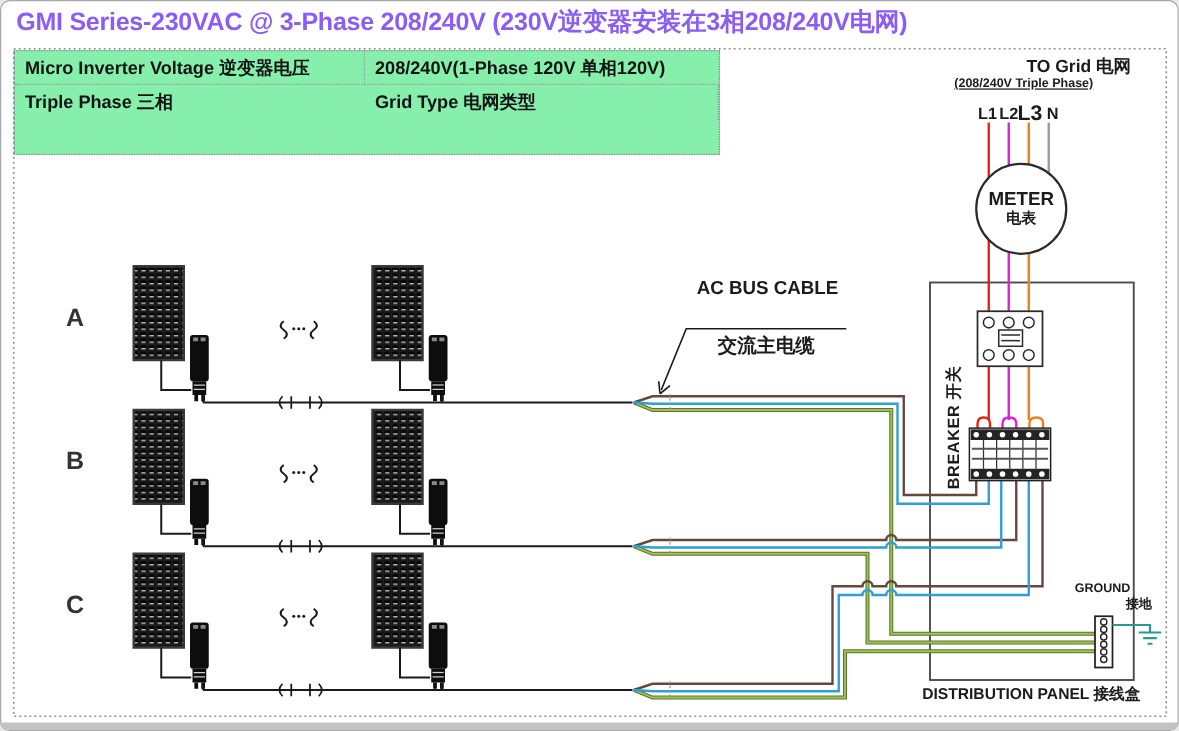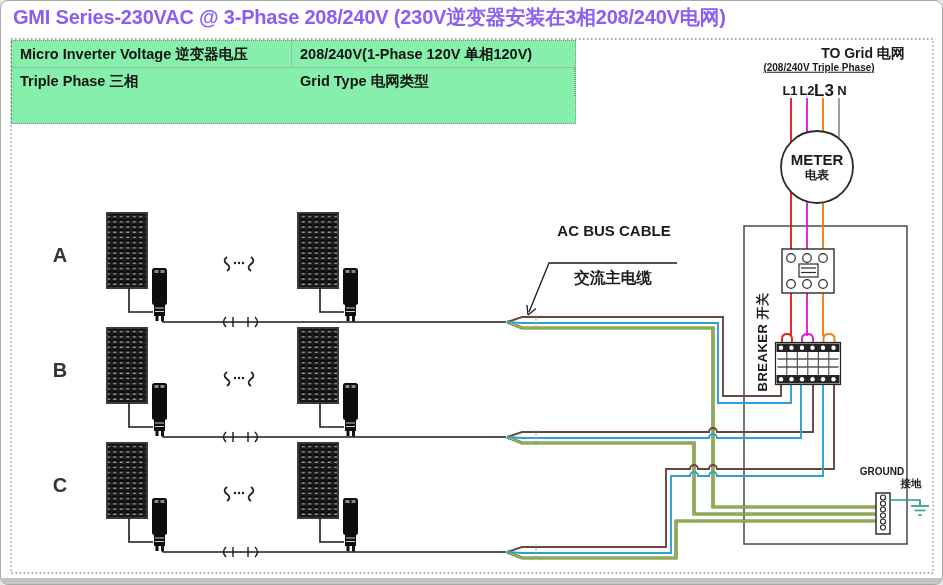--- a/index.html
+++ b/index.html
@@ -236,20 +236,21 @@
   <div class="lbl" style="left:841px;top:90px;font-size:13px;">N</div>
 
   <div class="lbl" style="left:816px;top:159px;font-size:15px;">METER</div>
   <div class="lbl" style="left:816px;top:174px;font-size:12px;">电表</div>
 
   <div class="lbl rot" style="left:762px;top:341px;font-size:13px;letter-spacing:0.5px;">BREAKER 开关</div>
 
   <div class="lbl" style="left:881px;top:471px;font-size:10px;">GROUND</div>
   <div class="lbl" style="left:881px;top:483px;font-size:10.5px;margin-left:29px;">接地</div>
 
+  <div class="lbl" style="left:824px;top:555px;font-size:12.5px;">DISTRIBUTION PANEL 接线盒</div>
 
   <div class="lbl" style="left:613px;top:230px;font-size:15px;">AC BUS CABLE</div>
   <div class="lbl" style="left:612px;top:249px;font-size:15.5px;margin-top:28px;">交流主电缆</div>
 
   <div class="lbl row-letter" style="left:59px;top:254px;">A</div>
   <div class="lbl row-letter" style="left:59px;top:369px;">B</div>
   <div class="lbl row-letter" style="left:59px;top:484px;">C</div>
 
   <div class="bottom-band"></div>
 </div>

